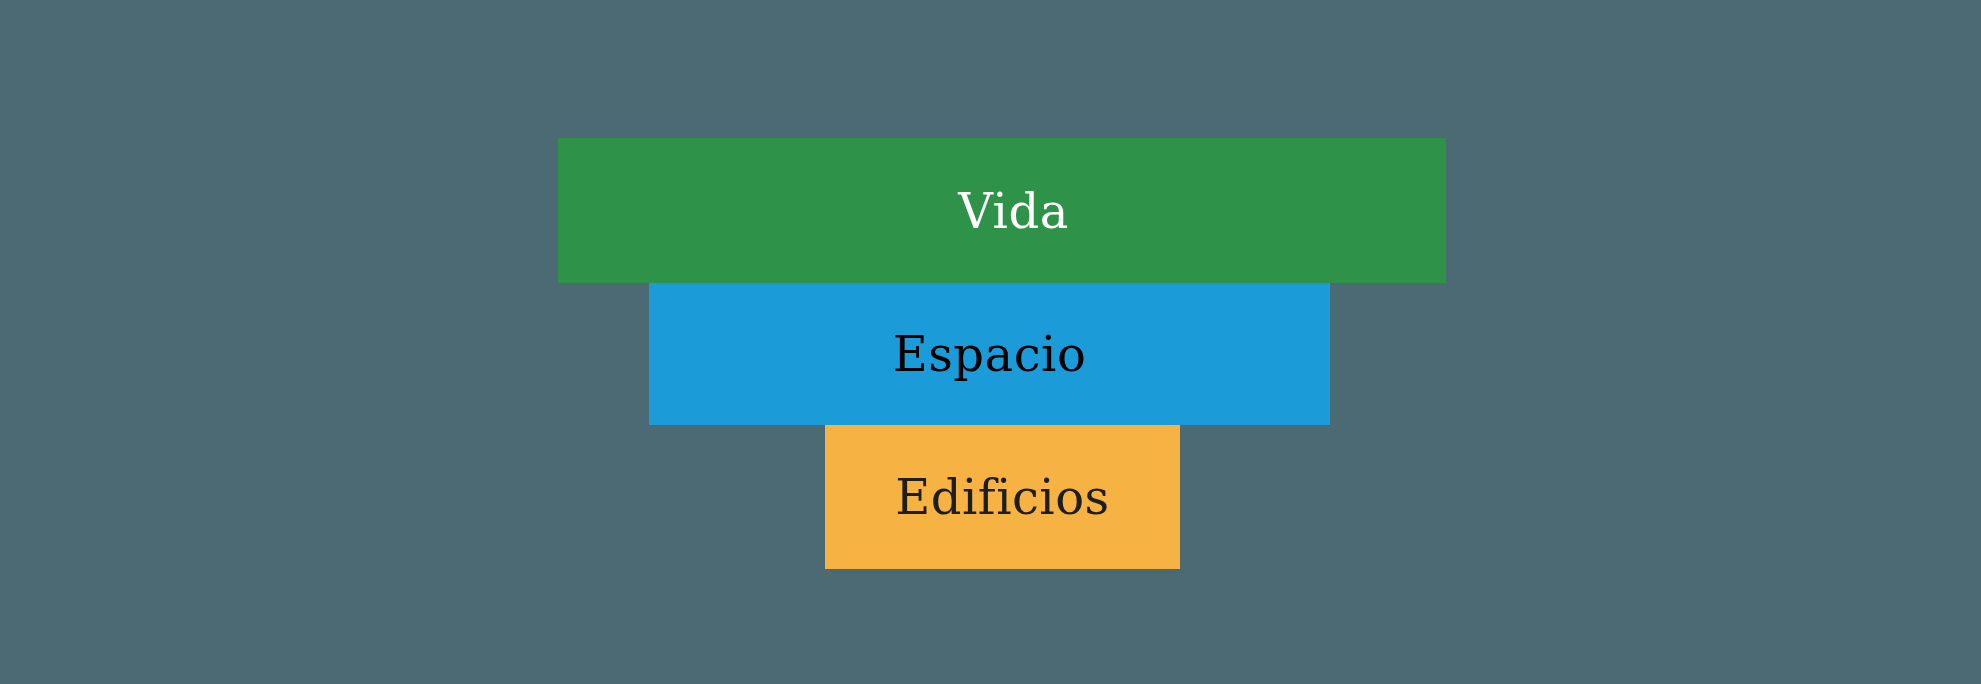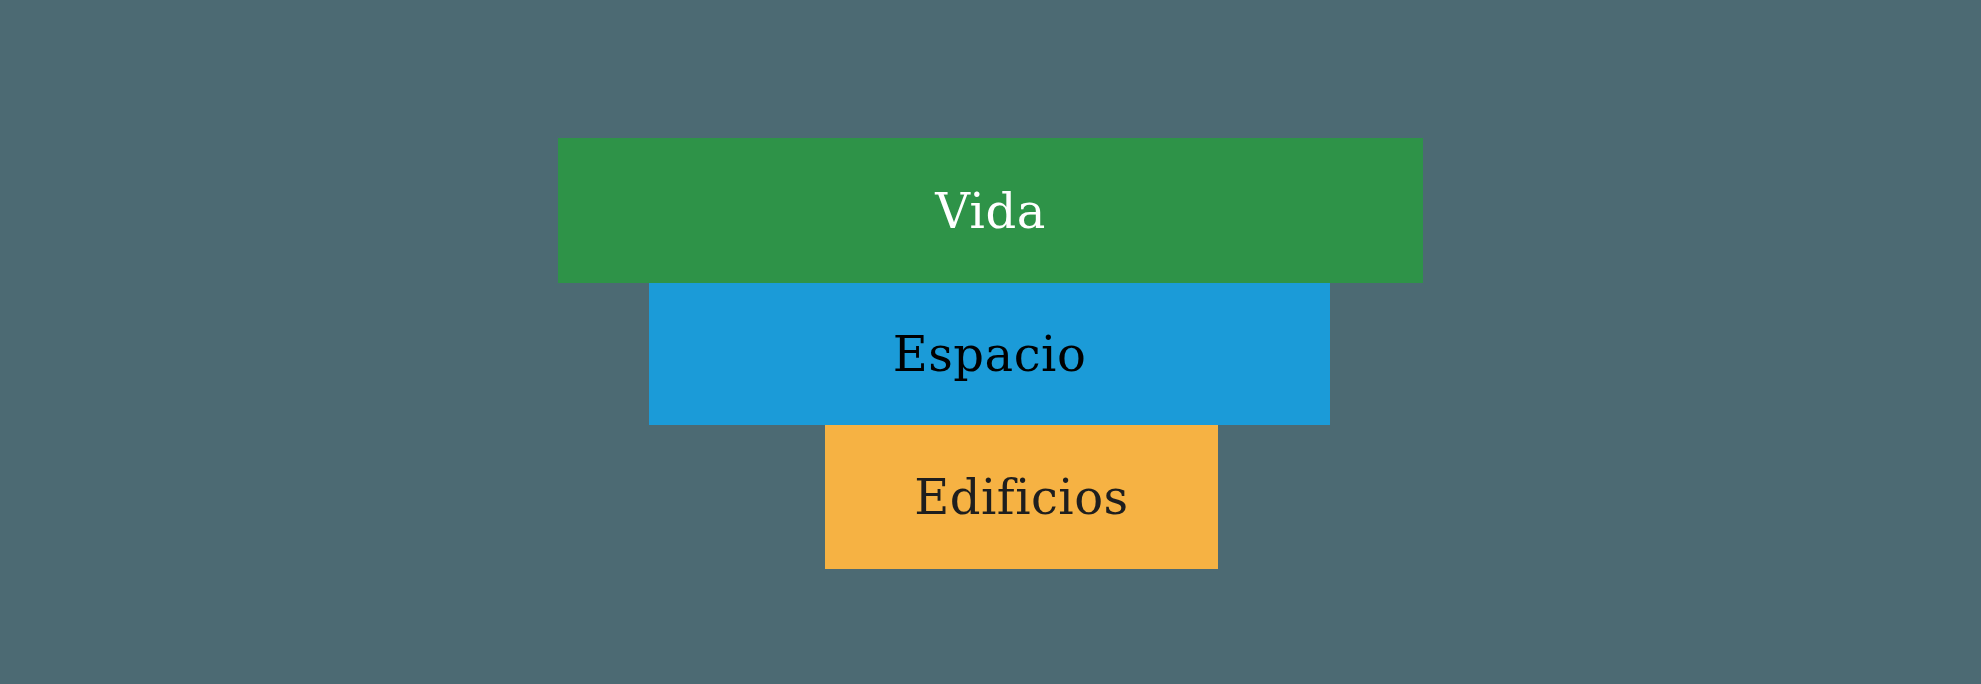--- a/index.html
+++ b/index.html
@@ -25,34 +25,35 @@
     font-size: 48px;
     line-height: 1;
     letter-spacing: 0.5px;
   }
   .layer-vida {
     left: 558px;
     top: 138px;
     width: 865px;
     height: 145px;
     background: #2E9348;
+    padding-left: 23px;
   }
   .layer-vida span { color: #FFFFFF; }
   .layer-espacio {
     left: 649px;
     top: 283px;
     width: 681px;
     height: 142px;
     background: #1B9BD8;
   }
   .layer-espacio span { color: #000000; }
   .layer-edificios {
     left: 825px;
     top: 425px;
-    width: 393px;
+    width: 355px;
     height: 144px;
     background: #F6B243;
   }
   .layer-edificios span { color: #1E1E1E; }
 </style>
 </head>
 <body>
 
 <div class="canvas">
 

